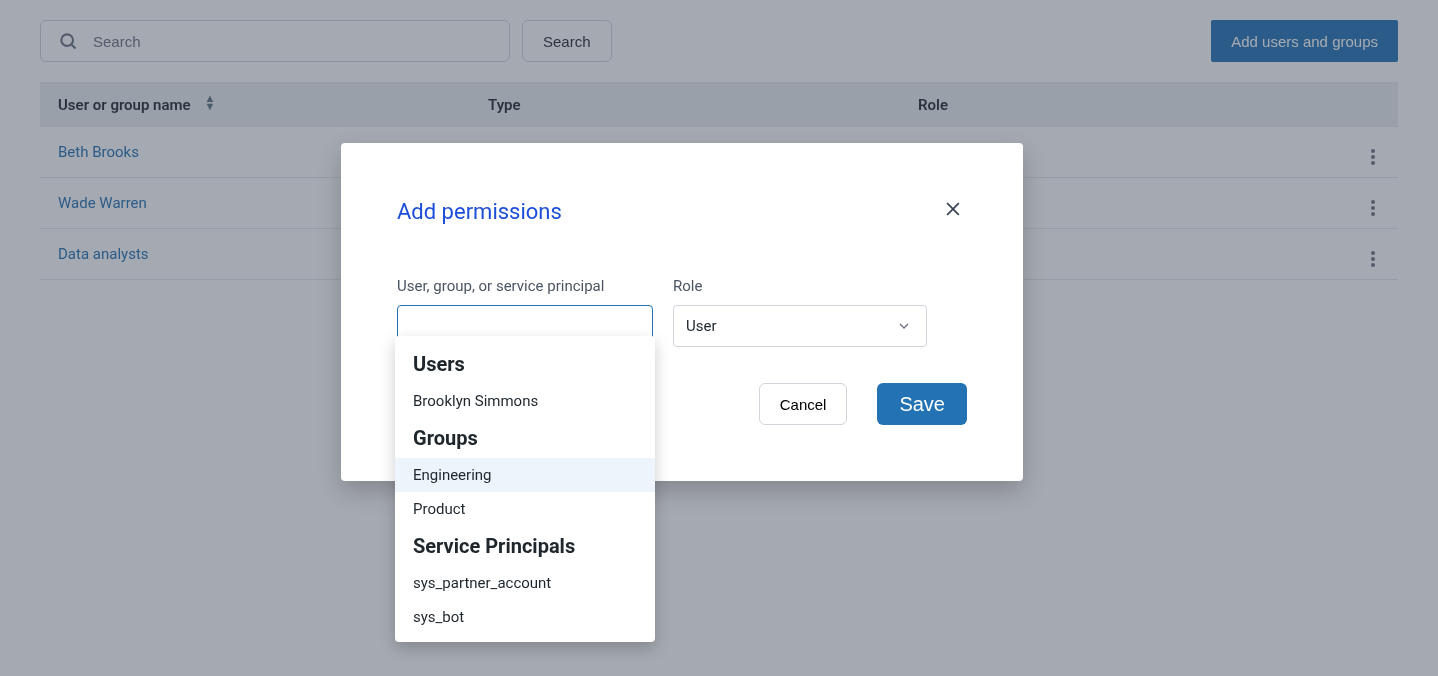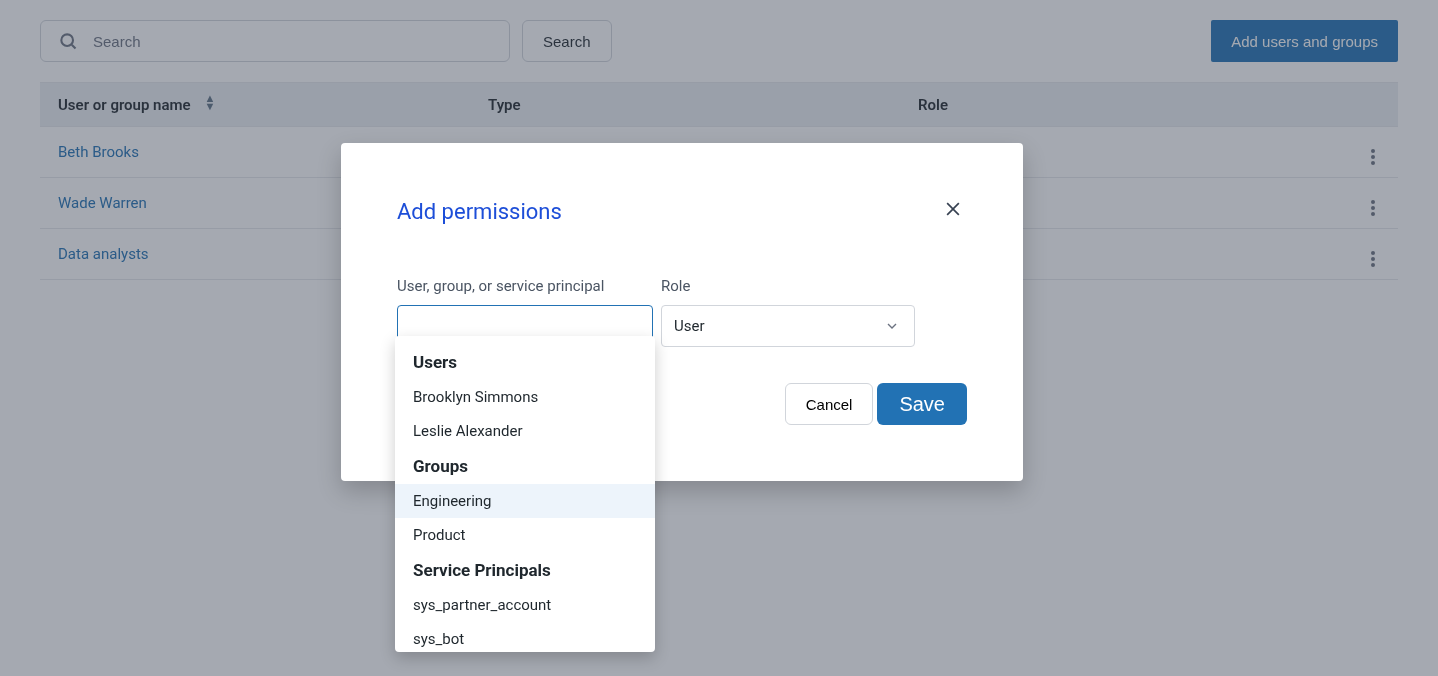--- a/index.html
+++ b/index.html
@@ -156,21 +156,21 @@
   position: absolute;
   top: 56px;
   right: 56px;
   width: 24px;
   height: 24px;
   cursor: pointer;
   color: #374151;
 }
 .modal-row {
   display: flex;
-  gap: 8px;
+  gap: 20px;
   margin-bottom: 36px;
 }
 .field {
   display: flex;
   flex-direction: column;
   gap: 10px;
 }
 .field-entity {
   width: 256px;
 }
@@ -204,21 +204,21 @@
 .role-select .chevron {
   position: absolute;
   right: 14px;
   top: 50%;
   transform: translateY(-50%);
   color: #6b7280;
 }
 .modal-actions {
   display: flex;
   justify-content: flex-end;
-  gap: 4px;
+  gap: 30px;
 }
 .btn-cancel {
   height: 42px;
   padding: 0 20px;
   border: 1px solid #d1d5db;
   border-radius: 6px;
   background: #ffffff;
   font-size: 15px;
   cursor: pointer;
 }
@@ -255,21 +255,21 @@
 .dropdown-inner::-webkit-scrollbar-track {
   background: #f3f4f6;
 }
 .dropdown-inner::-webkit-scrollbar-thumb {
   background: #cbd0d6;
   border-radius: 4px;
 }
 .dd-header {
   padding: 8px 18px;
   font-weight: 700;
-  font-size: 17px;
+  font-size: 20px;
 }
 .dd-item {
   padding: 8px 18px;
   font-size: 15px;
   cursor: pointer;
   color: #1f272d;
 }
 .dd-item.highlight {
   background: #edf4fb;
 }
@@ -372,21 +372,20 @@
   <div class="modal-actions">
     <button class="btn-cancel">Cancel</button>
     <button class="btn-save">Save</button>
   </div>
 </div>
 
 <div class="dropdown">
   <div class="dropdown-inner">
     <div class="dd-header">Users</div>
     <div class="dd-item">Brooklyn Simmons</div>
-    <div class="dd-item">Leslie Alexander</div>
 
     <div class="dd-header">Groups</div>
     <div class="dd-item highlight">Engineering</div>
     <div class="dd-item">Product</div>
 
     <div class="dd-header">Service Principals</div>
     <div class="dd-item">sys_partner_account</div>
     <div class="dd-item">sys_bot</div>
   </div>
 </div>

